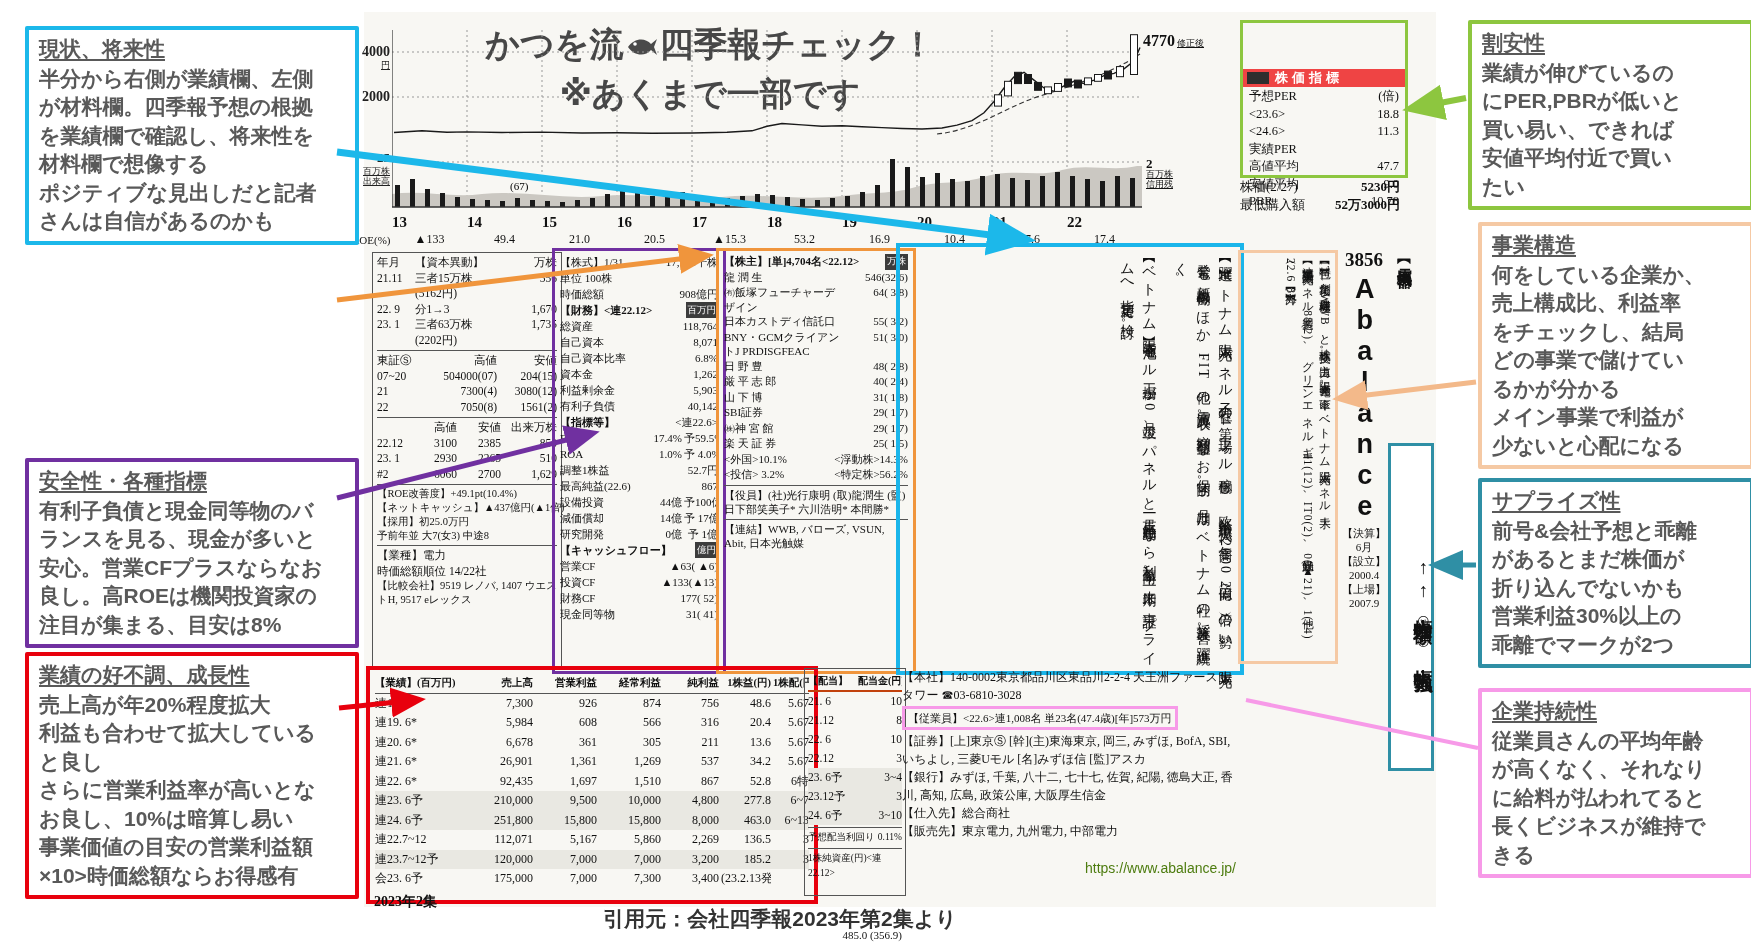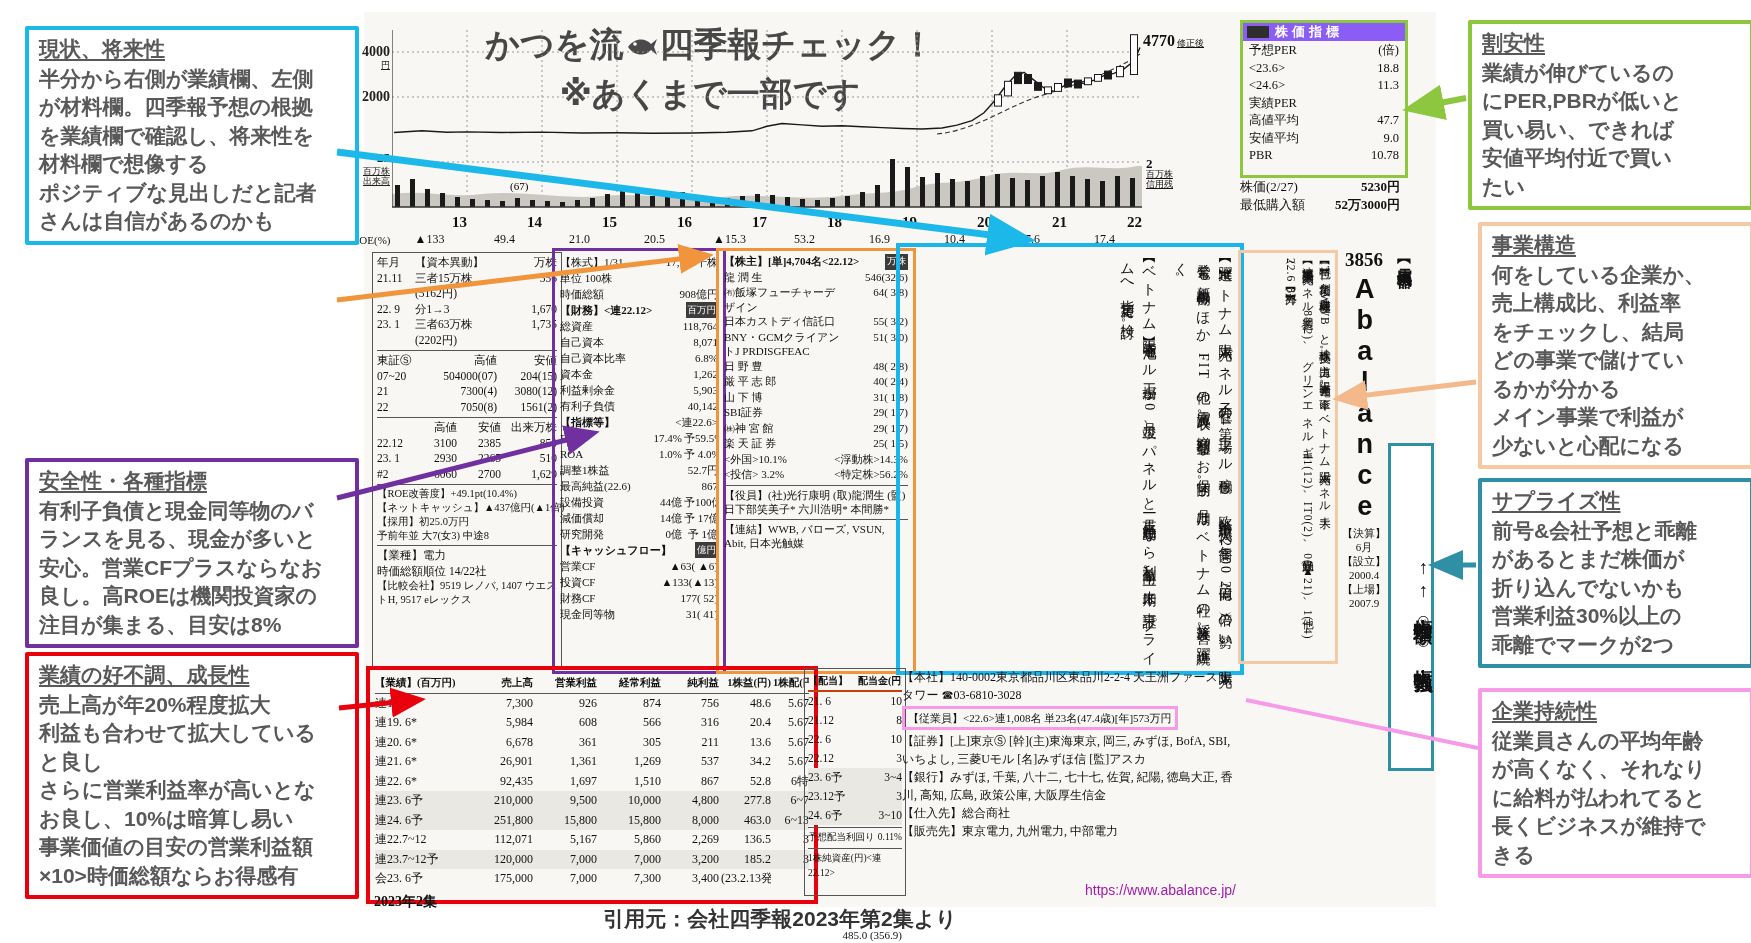--- a/index.html
+++ b/index.html
@@ -15,21 +15,21 @@
   .title{position:absolute;left:430px;top:22px;width:560px;text-align:center;color:#474747;}
   .title .t1{font-size:34px;font-weight:bold;}
   .title .t2{font-size:33px;font-weight:bold;margin-top:4px;}
   .title svg{vertical-align:-3px;margin:0 2px;}
   
   .chart{position:absolute;left:392px;top:22px;width:750px;height:190px;text-align:right;}
   .axlab{position:absolute;font-family:"Liberation Serif","DejaVu Serif",serif;color:#222;
          font-weight:bold;text-align:right;}
   .tiny{font-size:9px;font-weight:normal;display:block;line-height:10px;text-decoration:underline;}
   .years-r,.roe-r{position:absolute;display:flex;font-family:"Liberation Serif","DejaVu Serif",serif;}
-  .years-r>.row{flex:1;text-align:right;font-size:15px;font-weight:bold;color:#111;}
+  .years-r>.row{flex:1;text-align:left;font-size:15px;font-weight:bold;color:#111;}
   .roe-r>.row{flex:1;text-align:center;font-size:12px;color:#111;}
   .roe-lab{position:absolute;left:352px;top:234px;font-size:11px;color:#111;
            font-family:"Liberation Serif","DejaVu Serif",serif;}
   .peak{position:absolute;left:1143px;top:32px;font-family:"Liberation Serif","DejaVu Serif",serif;
         font-weight:bold;font-size:16px;color:#111;}
   .peak .tiny{display:inline-block;margin-left:2px;}
   .credit{position:absolute;left:1146px;top:158px;font-family:"Liberation Serif","DejaVu Serif",serif;
           font-weight:bold;font-size:13px;color:#111;line-height:11px;}
   
   .sk{position:absolute;font-family:"Liberation Serif","DejaVu Serif",serif;color:#111;
@@ -66,31 +66,31 @@
   
   .perf-t>.row{grid-template-columns:86px 70px 62px 62px 56px 50px 1fr;line-height:19.5px;}
   .perf-t .cell{text-align:right;}
   .perf-t .c0{text-align:left;}
   .perf-t>.row:nth-child(1){font-size:10.5px;font-weight:bold;border-bottom:1px solid #555;}
   .perf-t>.row:nth-child(7),.perf-t>.row:nth-child(8),.perf-t>.row:nth-child(10){background:#e9e8e2;}
   .div-t>.row{grid-template-columns:48px 1fr;line-height:19px;}
   .div-t>.row:nth-child(1){font-size:10px;font-weight:bold;border-bottom:2px solid #c2410c;}
   .div-t>.row:nth-child(6),.div-t>.row:nth-child(7),.div-t>.row:nth-child(8){background:#e9e8e2;}
   .green-t>.row{grid-template-columns:1fr 48px;line-height:17.5px;}
-  .gb-head{display:flex;align-items:center;background:#8b5cf6;color:#fff;font-weight:bold;
-           font-size:13px;height:18px;padding:0 4px;letter-spacing:4px;}
+  .gb-head{display:flex;align-items:center;background:#ef4444;color:#fff;font-weight:bold;
+           font-size:13px;height:18px;padding:0 4px;letter-spacing:4px;margin-top:46px;}
   .gb-head .sq{width:22px;height:12px;background:#2e2e2e;margin-right:6px;}
   .priceinfo{line-height:18px;font-size:13px;}
   .priceinfo .row{display:grid;grid-template-columns:1fr auto;}
   .priceinfo .c1{text-align:right;font-weight:bold;}
   
   .cinfo{font-size:12px;line-height:18px;}
   .cinfo div{white-space:normal;}
   .emp-box{border:3px solid #f79ae8;display:inline-block;padding:0 3px;margin:2px 0;font-size:11px;}
-  .url{position:absolute;left:990px;top:882px;width:246px;text-align:right;color:#a21caf;
+  .url{position:absolute;left:990px;top:860px;width:246px;text-align:right;color:#4d7c0f;
        font-size:14px;}
   .edition{position:absolute;left:374px;top:893px;font-family:"Liberation Serif","DejaVu Serif",serif;
            font-weight:bold;font-size:14px;color:#111;}
   .source{position:absolute;left:480px;top:905px;width:600px;text-align:center;font-weight:bold;
           font-size:21px;color:#333;}
   .overlay{position:absolute;left:0;top:0;pointer-events:none;}
 </style>
 </head>
 <body>
 

